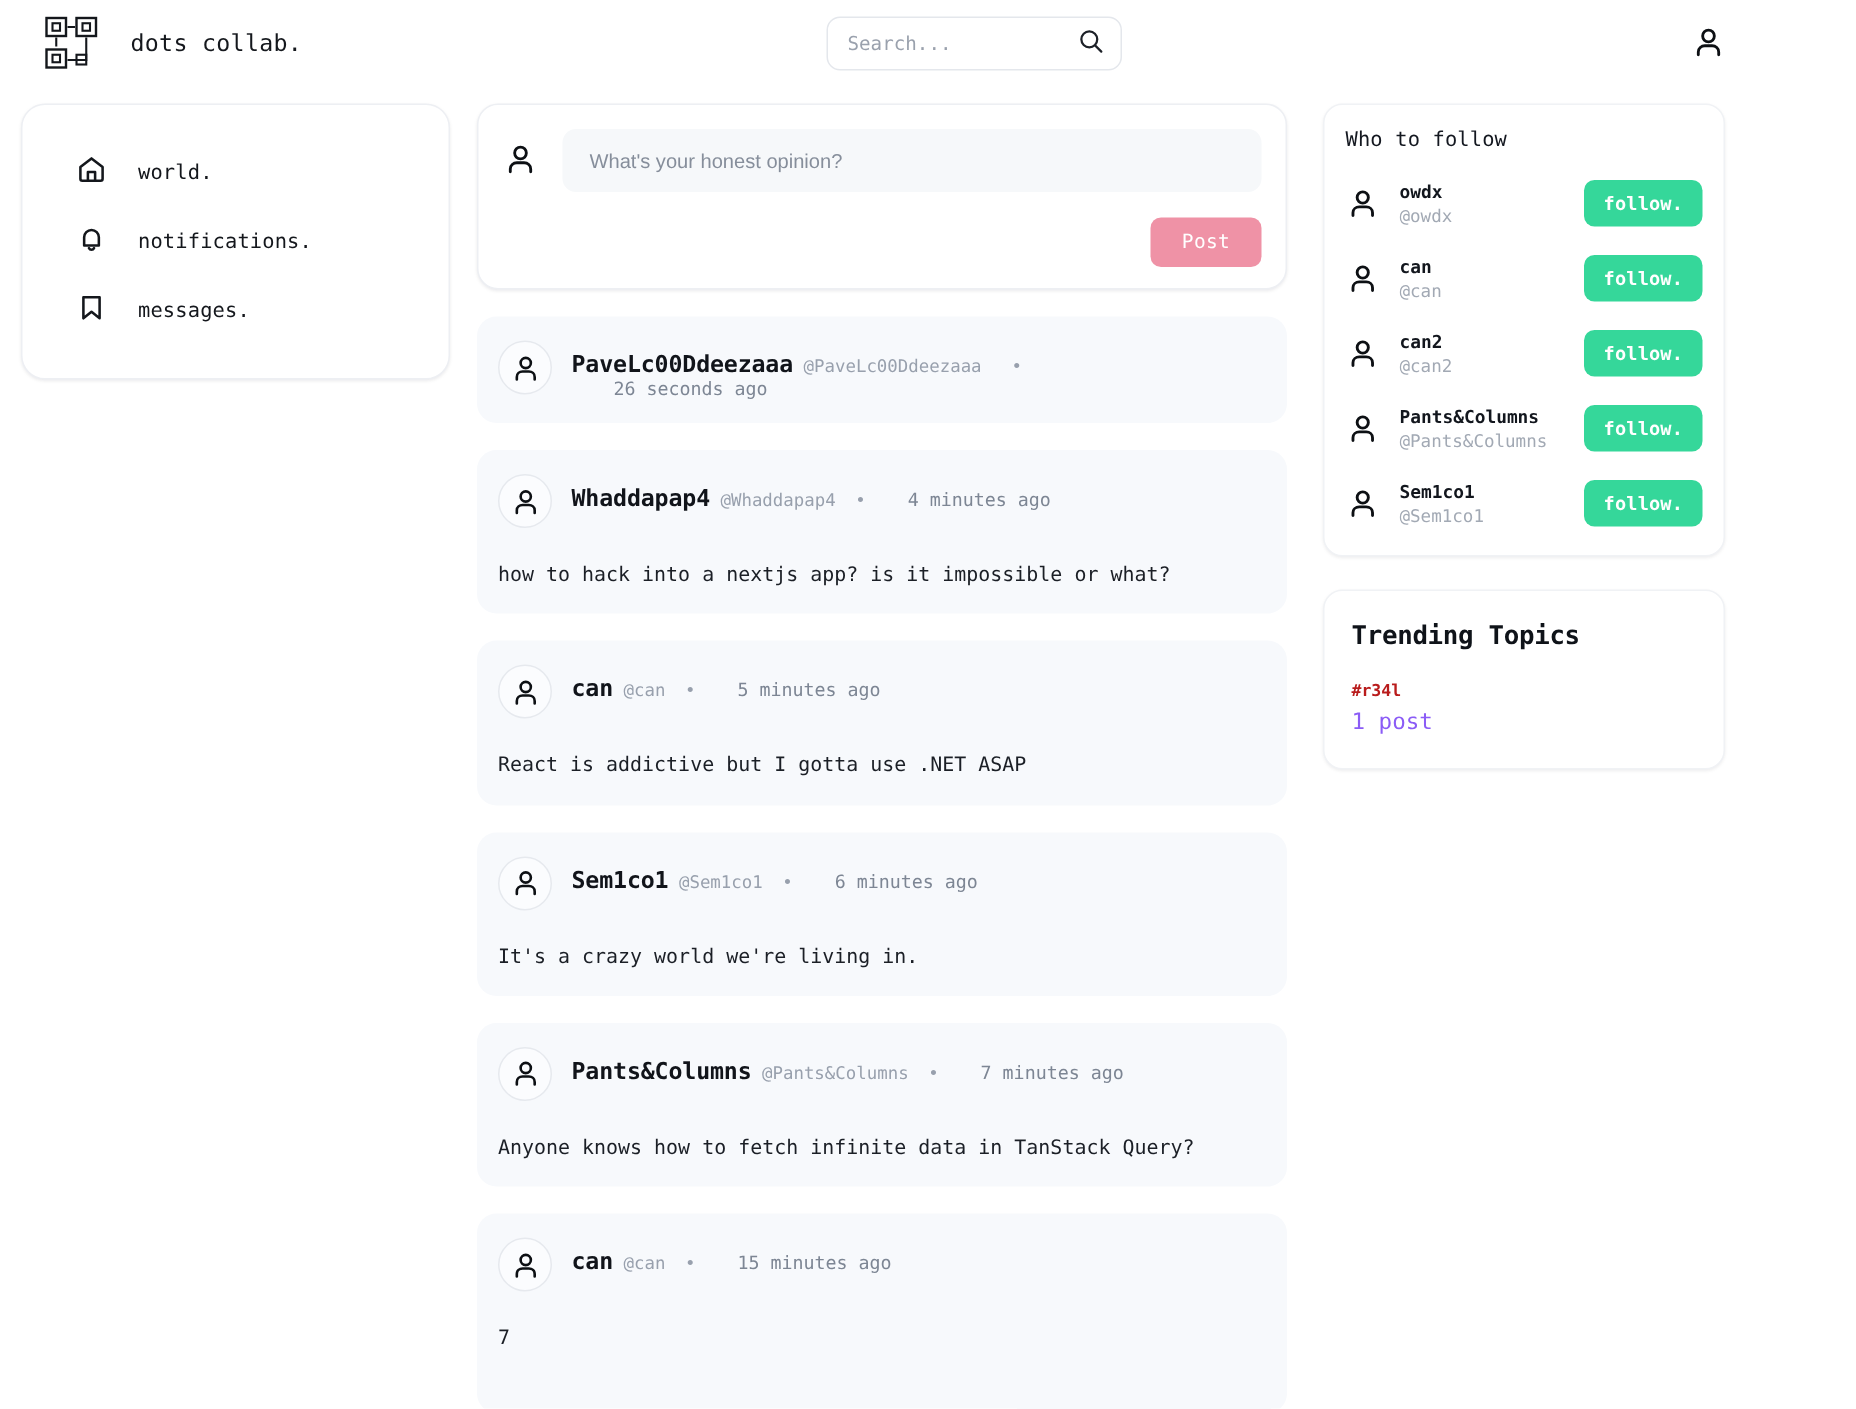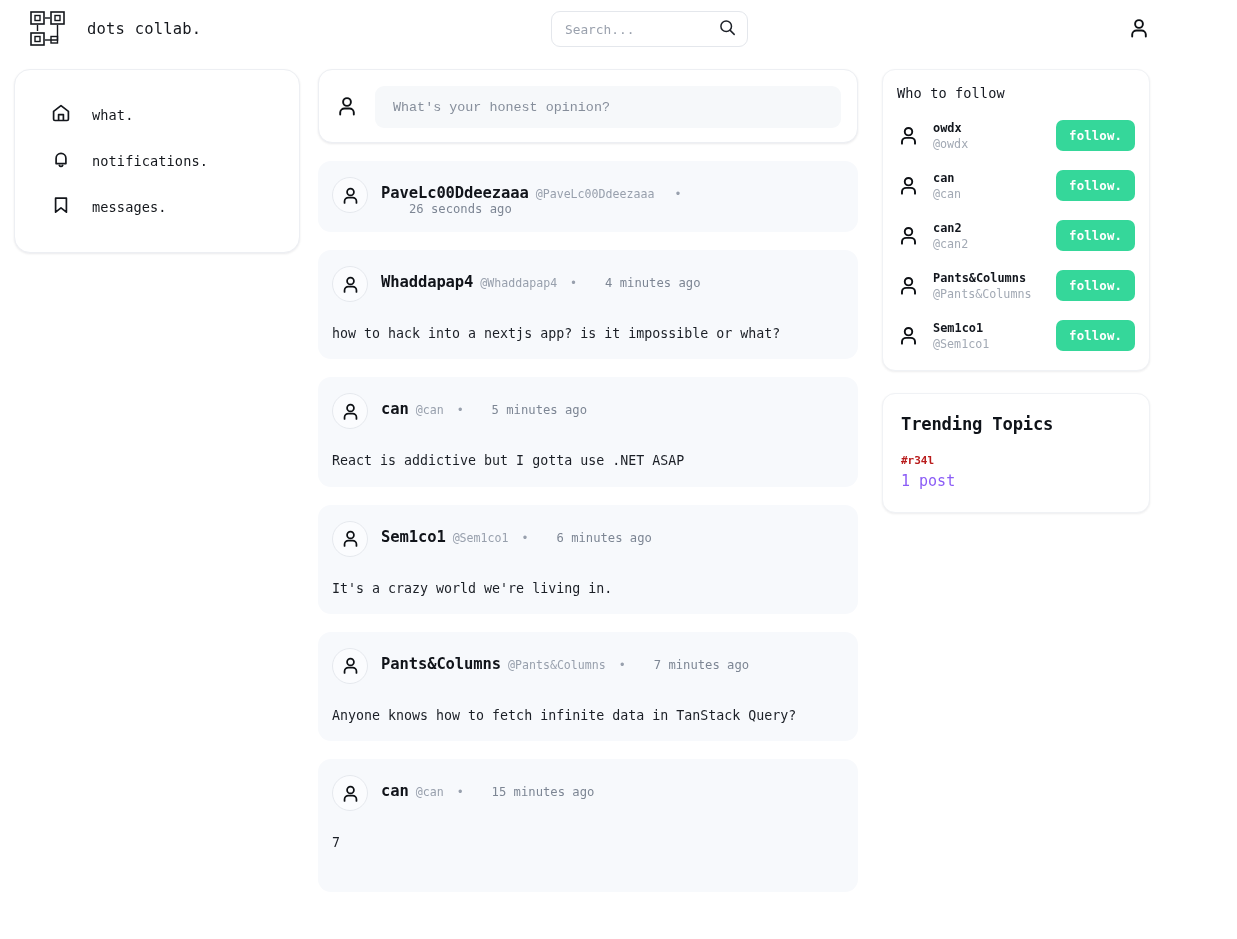--- a/index.html
+++ b/index.html
@@ -157,21 +157,21 @@
   .composer-avatar { flex: none; margin-top: 8px; }
 
   .composer-input {
     flex: 1 1 auto;
     height: 42px;
     background: #f6f8fa;
     border: 0;
     border-radius: 9px;
     outline: 0;
     padding: 0 18px;
-    font-family: Liberation Mono, monospace;
+    font-family: Liberation Sans, sans-serif;
     font-size: 13.4px;
     color: #23272e;
     min-width: 0;
   }
   .composer-input::placeholder { color: #868e9b; }
 
   .composer-actions {
     display: flex;
     justify-content: flex-end;
     margin-top: 17px;
@@ -420,21 +420,21 @@
 
   <nav class="sidebar">
 
     <div class="nav-item">
       <span class="nav-icon">
         <svg width="20" height="20" viewBox="0 0 20 20" fill="none" xmlns="http://www.w3.org/2000/svg">
           <path d="M2.6 8.4 L10 2.6 L17.4 8.4 V16.2 A1.3 1.3 0 0 1 16.1 17.5 H3.9 A1.3 1.3 0 0 1 2.6 16.2 Z" stroke="#14171c" stroke-width="1.7" stroke-linejoin="round"></path>
           <path d="M7.6 17.5 V11.6 H12.4 V17.5" stroke="#14171c" stroke-width="1.7" stroke-linejoin="round"></path>
         </svg>
       </span>
-      <span class="nav-label">what.</span>
+      <span class="nav-label">world.</span>
     </div>
 
     <div class="nav-item">
       <span class="nav-icon">
         <svg width="20" height="20" viewBox="0 0 20 20" fill="none" xmlns="http://www.w3.org/2000/svg">
           <path d="M5.1 14.6 V9.2 A4.9 4.9 0 0 1 10 4.3 A4.9 4.9 0 0 1 14.9 9.2 V14.6 H5.1 Z" stroke="#14171c" stroke-width="1.7" stroke-linejoin="round"></path>
           <path d="M8.3 16.4 A1.9 1.9 0 0 0 11.7 16.4" stroke="#14171c" stroke-width="1.7" stroke-linecap="round"></path>
         </svg>
       </span>
       <span class="nav-label">notifications.</span>
@@ -456,20 +456,23 @@
 
     <section class="composer">
       <div class="composer-top">
         <span class="composer-avatar">
           <svg width="24" height="24" viewBox="0 0 24 24" fill="none" xmlns="http://www.w3.org/2000/svg">
             <circle cx="12" cy="8" r="3.9" stroke="#0d1014" stroke-width="1.9"></circle>
             <path d="M5.2 20.5 V18.6 C5.2 16.2 7.2 14.5 9.6 14.5 H14.4 C16.8 14.5 18.8 16.2 18.8 18.6 V20.5" stroke="#0d1014" stroke-width="1.9" stroke-linecap="round"></path>
           </svg>
         </span>
         <input class="composer-input" type="text" placeholder="What's your honest opinion?" style="">
+      </div>
+      <div class="composer-actions">
+        <button class="post-btn" id="post-btn" style="background: rgb(239, 146, 166);">Post</button>
       </div>
     </section>
 
     <div class="post-list">
 
       <article class="post-card wrapped" style="background: rgb(247, 249, 252);">
         <div class="post-head">
           <span class="post-avatar">
             <svg width="21" height="21" viewBox="0 0 24 24" fill="none" xmlns="http://www.w3.org/2000/svg">
               <circle cx="12" cy="8" r="3.9" stroke="#0d1014" stroke-width="2"></circle>

